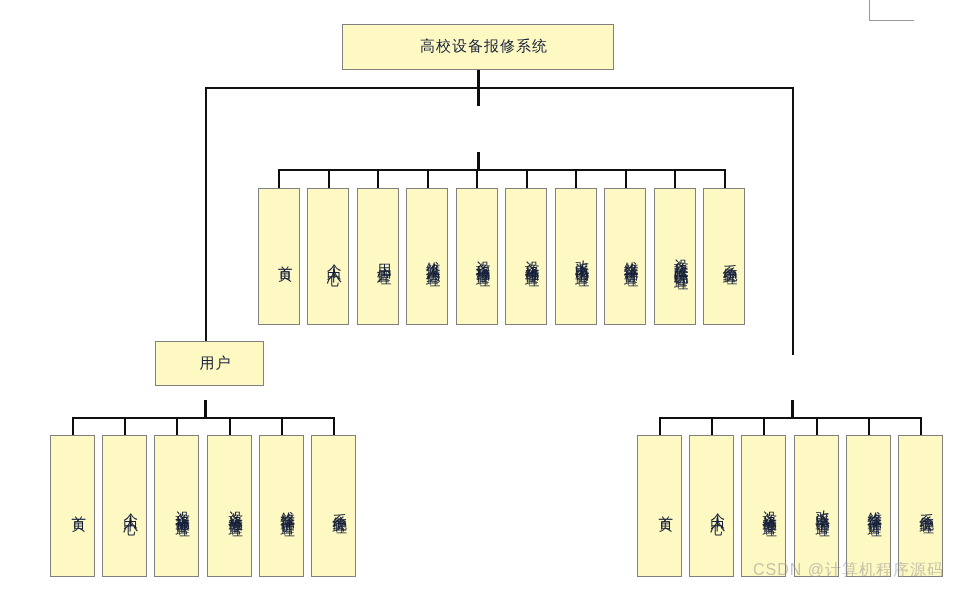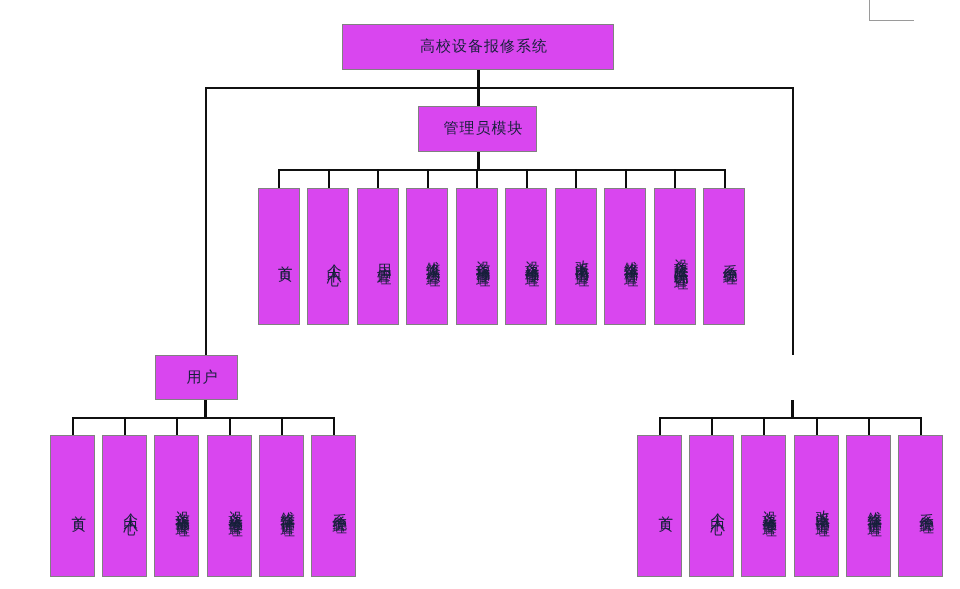--- a/index.html
+++ b/index.html
@@ -21,21 +21,21 @@
     left: 0; top: 0;
     width: 960px;
     height: 589px;
   }
 
   
   .node {
     position: absolute;
     box-sizing: border-box;
     border: 1.5px solid #808080;
-    background: #d946ef;
+    background: #fef9c3;
     display: flex;
     align-items: center;
     justify-content: center;
     z-index: 5;
     padding-left: 12px;
   }
   .node .lbl {
     font-size: 15px;
     line-height: 1.18;
     letter-spacing: 1px;
@@ -106,23 +106,20 @@
   <div class="line v thick" style="left:477px; top:70px; width:3px; height:18px;"></div>
 
   <div class="line h" style="left:205px; top:87px; width:589px; height:1.6px;"></div>
 
   <div class="line v" style="left:205px; top:87px; width:1.6px; height:268px;"></div>
 
   <div class="line v" style="left:792px; top:87px; width:1.6px; height:268px;"></div>
 
   <div class="line v thick" style="left:477px; top:87px; width:3px; height:19px;"></div>
 
-  <div class="node horiz" style="left:418px; top:106px; width:119px; height:46px;">
-    <span class="lbl">管理员模块</span>
-  </div>
   <div class="line v thick" style="left:477px; top:152px; width:3px; height:18px;"></div>
   <div class="line h" style="left:279px; top:169px; width:446px; height:1.6px;"></div>
 
   <div class="line v thick" style="left:278px; top:169px; width:2.4px; height:19px;"></div>
   <div class="line v thick" style="left:328px; top:169px; width:2.4px; height:19px;"></div>
   <div class="line v thick" style="left:377px; top:169px; width:2.4px; height:19px;"></div>
   <div class="line v thick" style="left:427px; top:169px; width:2.4px; height:19px;"></div>
   <div class="line v thick" style="left:476px; top:169px; width:2.4px; height:19px;"></div>
   <div class="line v thick" style="left:526px; top:169px; width:2.4px; height:19px;"></div>
   <div class="line v thick" style="left:575px; top:169px; width:2.4px; height:19px;"></div>
@@ -154,21 +151,21 @@
   <div class="node vert" style="left:604px; top:188px; width:42px; height:137px;">
     <span class="lbl">维修评价管理</span>
   </div>
   <div class="node vert" style="left:654px; top:188px; width:42px; height:137px;">
     <span class="lbl">设备故障统计管理</span>
   </div>
   <div class="node vert" style="left:703px; top:188px; width:42px; height:137px;">
     <span class="lbl">系统管理</span>
   </div>
 
-  <div class="node horiz" style="left:155px; top:355px; width:83px; height:45px;">
+  <div class="node horiz" style="left:155px; top:341px; width:109px; height:45px;">
     <span class="lbl">用户</span>
   </div>
   <div class="line v thick" style="left:204px; top:400px; width:3px; height:18px;"></div>
   <div class="line h" style="left:73px; top:417px; width:261px; height:1.6px;"></div>
 
   <div class="line v thick" style="left:72px; top:417px; width:2.4px; height:18px;"></div>
   <div class="line v thick" style="left:124px; top:417px; width:2.4px; height:18px;"></div>
   <div class="line v thick" style="left:176px; top:417px; width:2.4px; height:18px;"></div>
   <div class="line v thick" style="left:229px; top:417px; width:2.4px; height:18px;"></div>
   <div class="line v thick" style="left:281px; top:417px; width:2.4px; height:18px;"></div>
@@ -215,14 +212,15 @@
   <div class="node vert" style="left:794px; top:435px; width:45px; height:142px;">
     <span class="lbl">改派申请管理</span>
   </div>
   <div class="node vert" style="left:846px; top:435px; width:45px; height:142px;">
     <span class="lbl">维修评价管理</span>
   </div>
   <div class="node vert" style="left:898px; top:435px; width:45px; height:142px;">
     <span class="lbl">系统管理</span>
   </div>
 
+  <div id="watermark" style="left:753px; top:560px;">CSDN @计算机程序源码</div>
 
 </div>
 
 </body></html>

